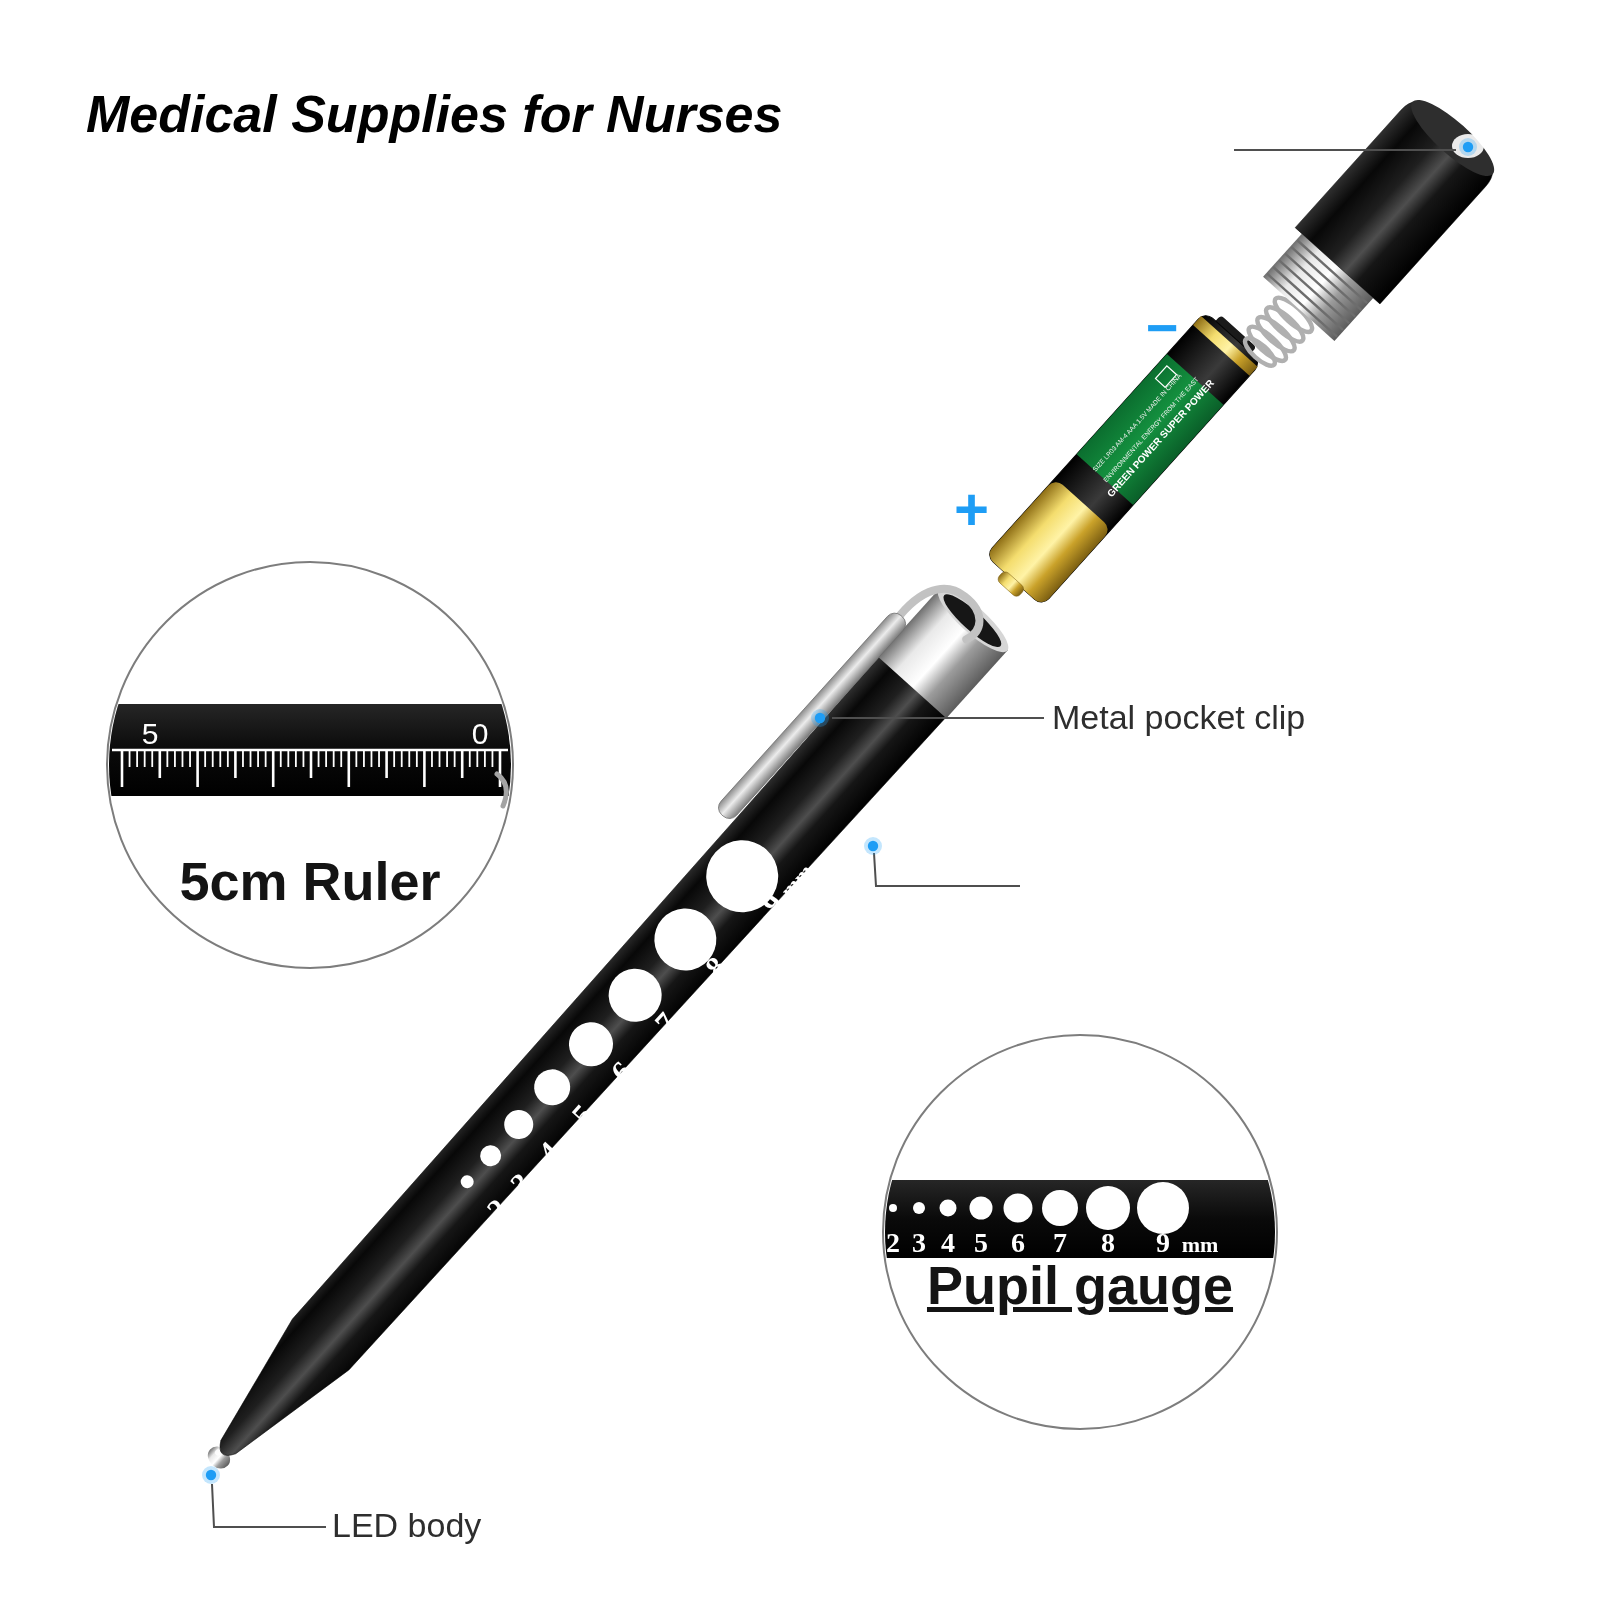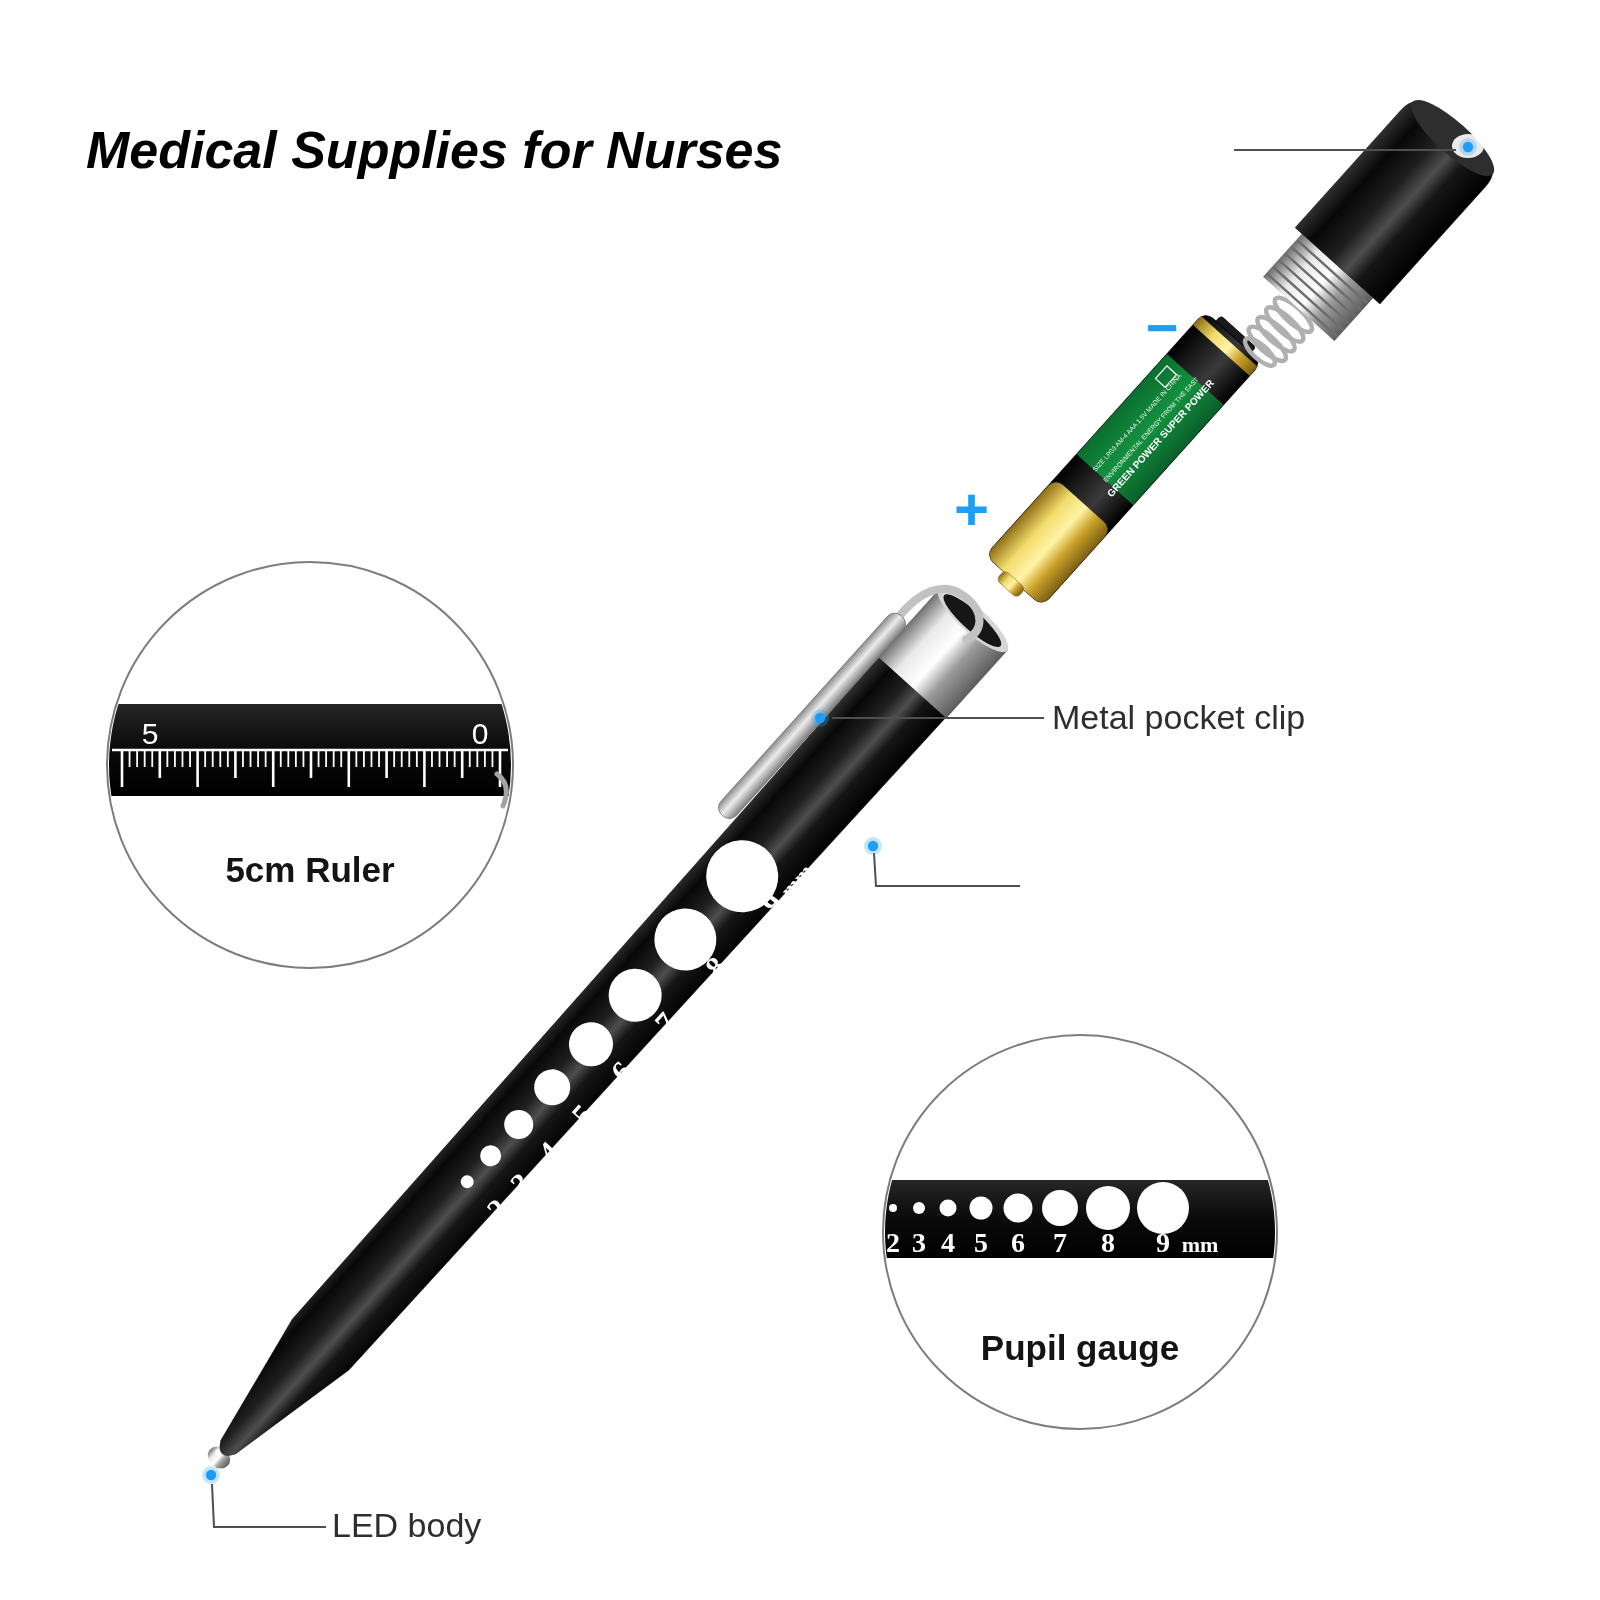--- a/index.html
+++ b/index.html
@@ -1,22 +1,22 @@
 <!DOCTYPE html>
 <html><head>
 <meta charset="utf-8">
 <style>
   html,body{margin:0;padding:0;background:#ffffff;}
   #stage{position:relative;width:1600px;height:1600px;background:#ffffff;overflow:hidden;
          font-family:"Liberation Sans",sans-serif;}
   #scene{position:absolute;left:0;top:0;}
   .title{position:absolute;left:86px;top:84px;font-family:"Liberation Sans",sans-serif;
-         font-style:italic;font-weight:800;font-size:52px;color:#000;white-space:nowrap;margin-top:36px;}
+         font-style:italic;font-weight:800;font-size:52px;color:#000;white-space:nowrap;}
   .callout{position:absolute;font-size:34px;color:#2e2e2e;white-space:nowrap;}
-  .caption{position:absolute;width:320px;text-align:center;font-weight:700;font-size:35px;color:#141414;}
+  .caption{position:absolute;width:320px;text-align:center;font-weight:700;font-size:54px;color:#141414;}
   .sign{position:absolute;color:#1e9df5;font-weight:700;line-height:1;}
   .sign.minus{left:1146px;top:300px;font-size:56px;}
   .sign.plus{left:954px;top:480px;font-size:60px;}
   .pen-num{font-family:"Liberation Serif",serif;font-weight:700;font-size:30px;fill:#ffffff;}
   .pen-num-unit{font-family:"Liberation Serif",serif;font-weight:700;font-size:22px;fill:#ffffff;}
   .inset-num{font-family:"Liberation Serif",serif;font-weight:700;font-size:28px;fill:#ffffff;}
   .inset-num-unit{font-family:"Liberation Serif",serif;font-weight:700;font-size:22px;fill:#ffffff;}
   .ruler-num{font-family:"Liberation Sans",sans-serif;font-size:30px;fill:#ffffff;}
   .bat-brand{font-family:"Liberation Sans",sans-serif;font-weight:700;font-size:10px;fill:#ffffff;}
   .bat-small{font-family:"Liberation Sans",sans-serif;font-size:6.5px;fill:#f2f2f2;}
@@ -258,14 +258,14 @@
 
   <div class="title">Medical Supplies for Nurses</div>
 
   <div class="callout" style="left:1052px;top:698px;">Metal pocket clip</div>
   <div class="callout" style="left:332px;top:1506px;">LED body</div>
 
   <div class="sign minus">−</div>
   <div class="sign plus">+</div>
 
   <div class="caption" style="left:150px;top:850px;">5cm Ruler</div>
-  <div class="caption" style="left:920px;top:1328px;">Pupil gauge</div>
+  <div class="caption" style="left:920px;top:1254px;text-decoration:underline;">Pupil gauge</div>
 </div>
 
 </body></html>

